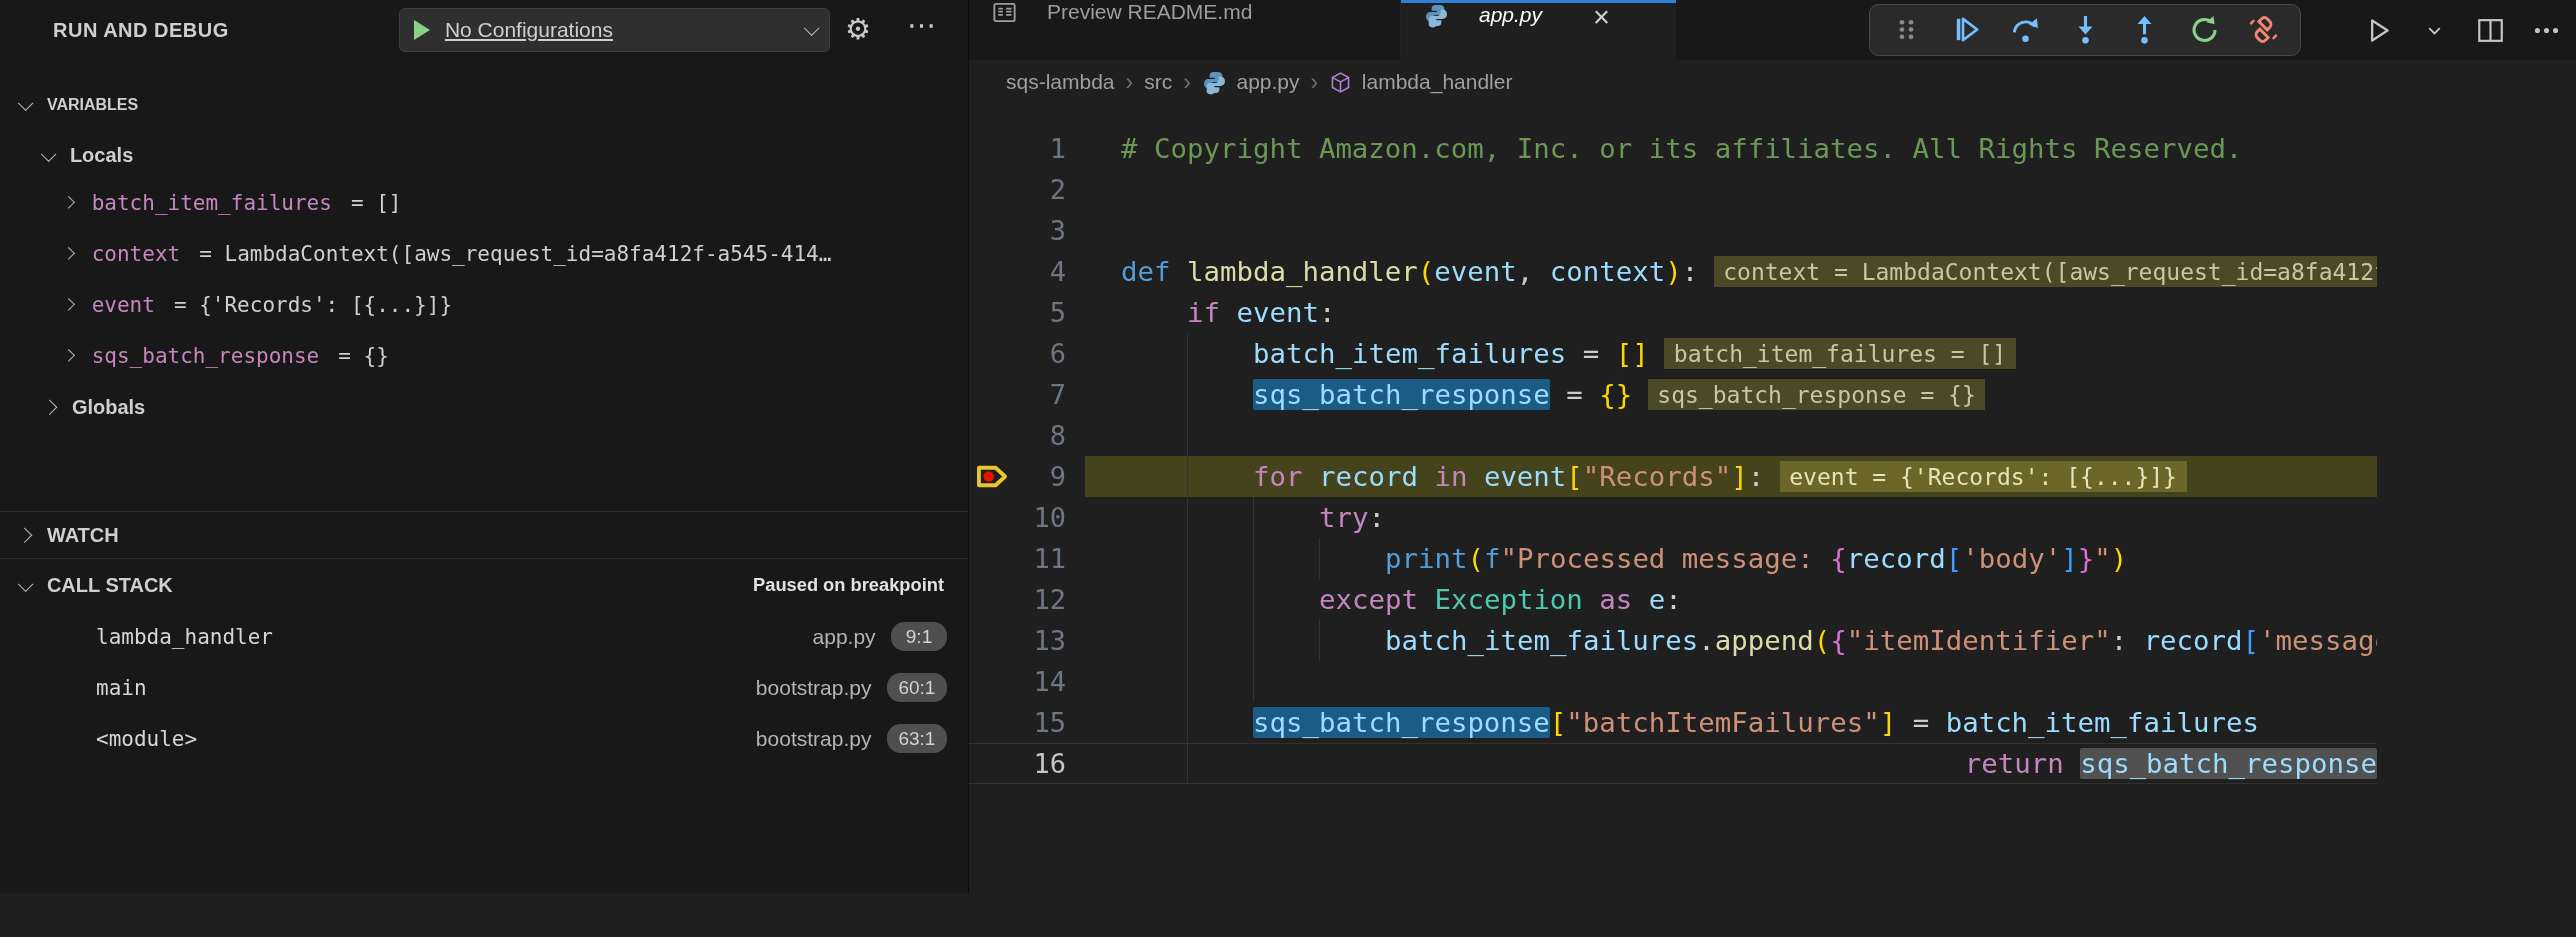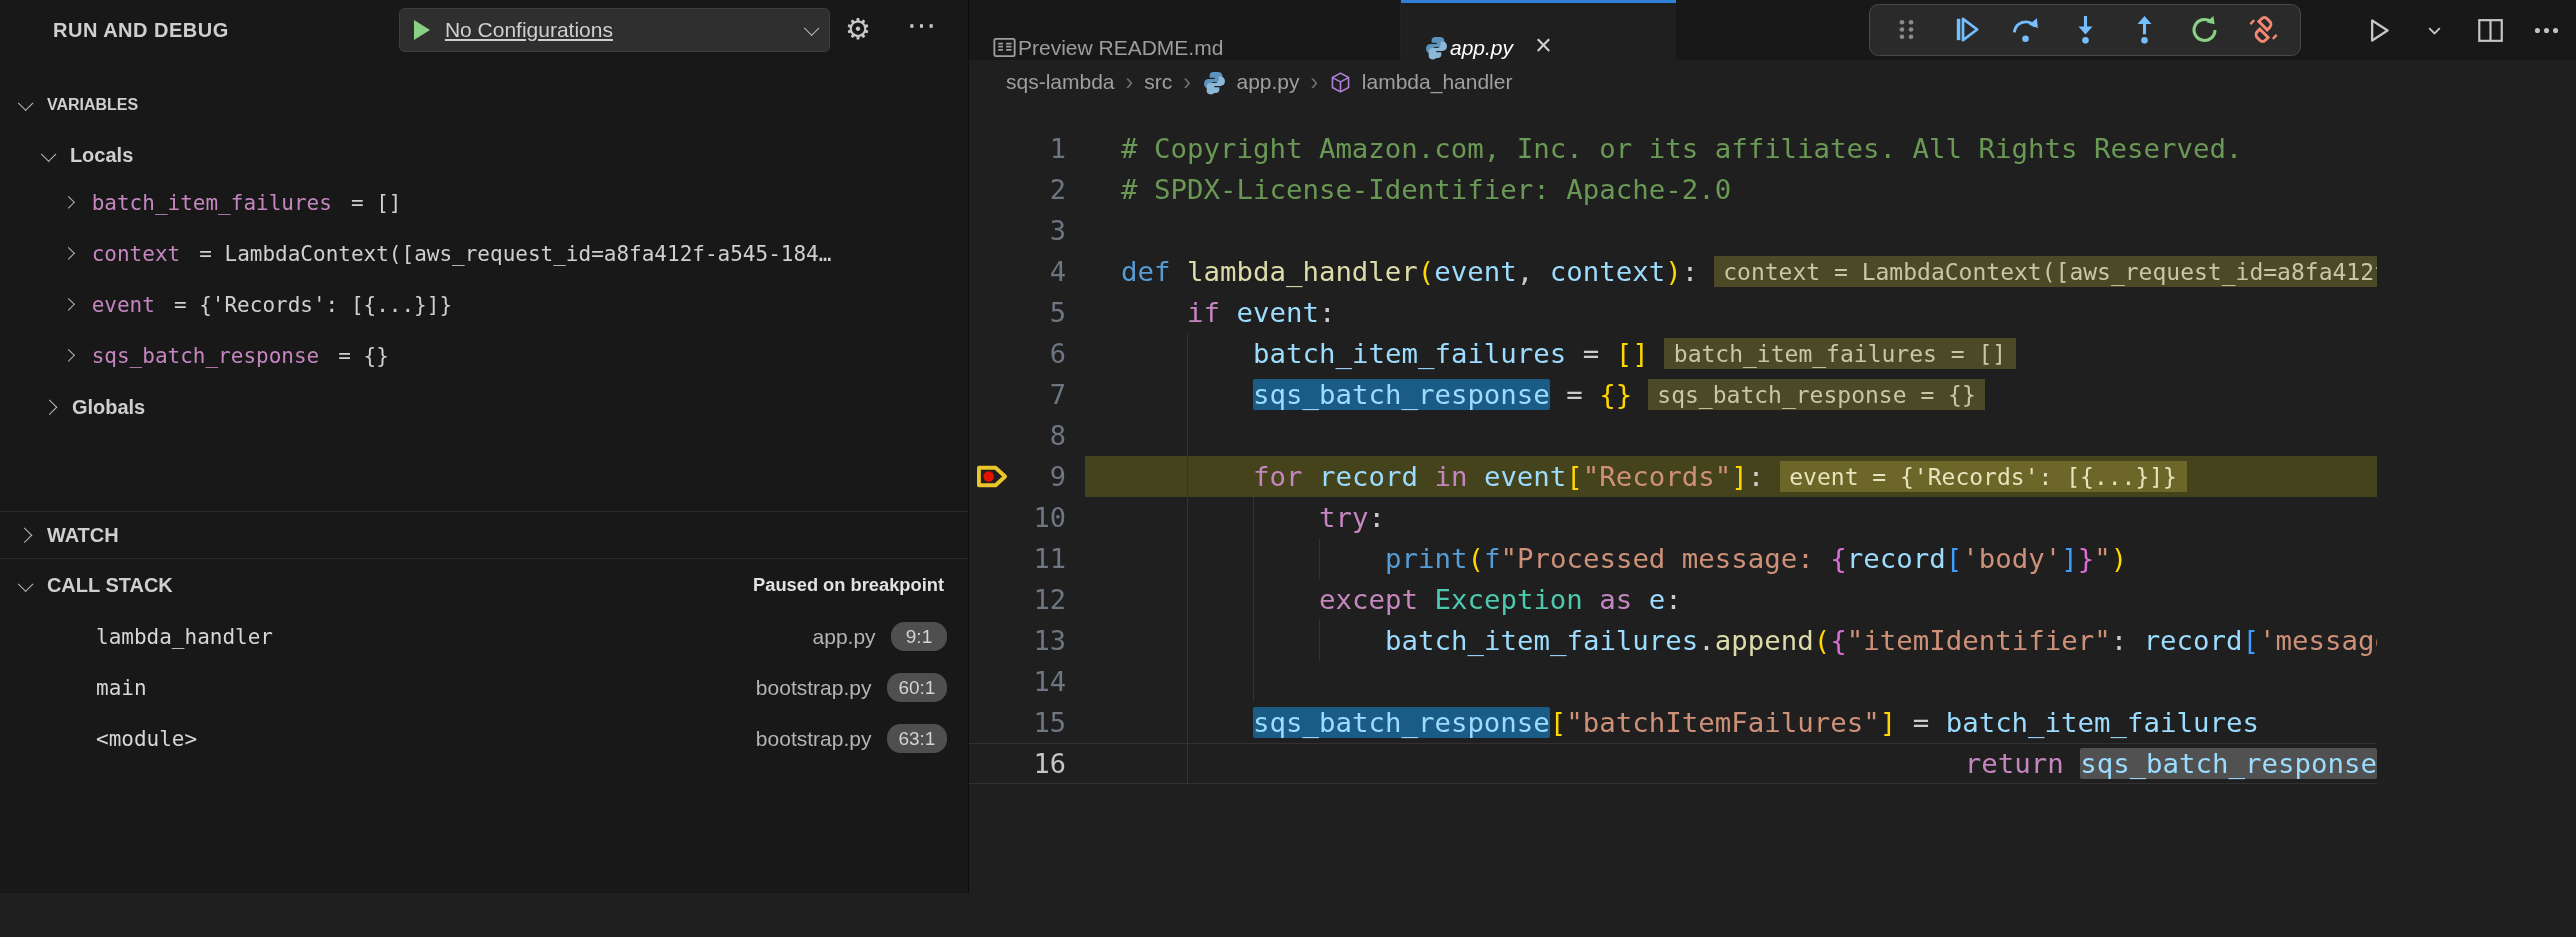--- a/index.html
+++ b/index.html
@@ -35,21 +35,21 @@
   .cs-status { position:absolute; right:24px; font-size:18.3px; font-weight:bold; color:#e2e2e2; }
   .frames { position:absolute; left:0; top:611px; width:100%; }
   .frame { height:51px; display:flex; align-items:center; padding:0 21px 0 96px; }
   .frame .fname { font-family:"DejaVu Sans Mono", monospace; font-size:21px; color:#d6d6d6; }
   .frame .ffile { margin-left:auto; font-size:21px; color:#b4b4b4; }
   .frame .fbadge { margin-left:15.4px; background:var(--p-badge_bg,#4f4f4f); color:#d2d2d2; font-size:19px; border-radius:13.5px; padding:3.9px 11.6px; min-width:56px; text-align:center; }
 
   
   .editor { position:absolute; left:969px; top:0; width:1607px; height:938px; background:var(--p-bg_editor,#1f1f1f); }
   .tabbar { position:absolute; left:0; top:0; width:100%; height:60px; background:#181818; }
-  .tab { position:absolute; top:0; height:60px; display:flex; align-items:flex-end; gap:1px; padding:0 23px; font-size:21px; color:#9d9d9d; border-right:1px solid #222; }
+  .tab { position:absolute; top:0; height:60px; display:flex; align-items:flex-start; gap:30px; padding:0 23px; font-size:21px; color:#9d9d9d; border-right:1px solid #222; }
   .tab.active { background:#1f1f1f; color:#ffffff; border-top:3.9px solid var(--p-accent_tab,#2f81d7); border-right:none; }
   .tab.active .tab-label { font-style:italic; }
   .tab .close { margin-left:21px; font-size:29px; color:#d0d0d0; line-height:1; }
 
   .dbg-toolbar { position:absolute; left:900px; top:3.9px; height:52px; background:#2a2a2b; border:1px solid #4a4a4a; border-radius:9.6px; display:flex; align-items:center; gap:13.5px; padding:0 13.5px; }
   .dbg-btn { width:46px; height:42px; display:flex; align-items:center; justify-content:center; }
   .ed-actions { position:absolute; right:13.5px; top:0; height:60px; display:flex; align-items:center; gap:23px; }
   .ed-btn { display:flex; align-items:center; justify-content:center; min-width:33px; height:39px; color:#c5c5c5; }
 
   .breadcrumb { position:absolute; left:0; top:60px; width:100%; height:44px; display:flex; align-items:center; gap:11px; padding-left:37px; font-size:21px; color:#9f9f9f; background:#1f1f1f; }
@@ -104,21 +104,21 @@
     </div>
     <div class="vars-rows" id="vars-rows">
         <div class="tree-row">
           <span class="chev right small"></span>
           <span class="vname">batch_item_failures</span>
           <span class="vval">= []</span>
         </div>
         <div class="tree-row">
           <span class="chev right small"></span>
           <span class="vname">context</span>
-          <span class="vval">= LambdaContext([aws_request_id=a8fa412f-a545-184…</span>
+          <span class="vval">= LambdaContext([aws_request_id=a8fa412f-a545-414…</span>
         </div>
         <div class="tree-row">
           <span class="chev right small"></span>
           <span class="vname">event</span>
           <span class="vval">= {'Records': [{...}]}</span>
         </div>
         <div class="tree-row">
           <span class="chev right small"></span>
           <span class="vname">sqs_batch_response</span>
           <span class="vval">= {}</span>
@@ -284,21 +284,21 @@
                 <path d="M8 1.5l5.6 3v7L8 14.5l-5.6-3v-7z"></path>
                 <path d="M2.4 4.6L8 7.6l5.6-3M8 7.6v6.9"></path>
               </g>
             </svg>
           </span>
           <span>lambda_handler</span>
         </span>
       </div>
     <div class="codearea" id="codearea">
         <div class="cl"><span class="ln">1</span><span class="lcode"><span class="tk-cmt"># Copyright Amazon.com, Inc. or its affiliates. All Rights Reserved.</span></span></div>
-        <div class="cl"><span class="ln">2</span><span class="lcode"><span class="tk-cmt"># SPDX-License-Identifier: Apache-2.0</span></span></div>
+        <div class="cl"><span class="ln">2</span></div>
         <div class="cl"><span class="ln">3</span><span class="lcode"></span></div>
         <div class="cl"><span class="ln">4</span><span class="lcode"><span class="tk-kw">def </span><span class="tk-fn">lambda_handler</span><span class="tk-br1">(</span><span class="tk-var">event</span><span class="tk-pln">, </span><span class="tk-var">context</span><span class="tk-br1">)</span><span class="tk-pln">:</span><span class="hint">context = LambdaContext([aws_request_id=a8fa412f-a5</span></span></div>
         <div class="cl"><span class="ln">5</span><span class="lcode"><span style="width: 66px; display: inline-block;"></span><span class="tk-ctl">if </span><span class="tk-var">event</span><span class="tk-pln">:</span></span></div>
         <div class="cl"><div class="guide" style="left: 218px;"></div><span class="ln">6</span><span class="lcode"><span style="width: 132px; display: inline-block;"></span><span class="tk-var">batch_item_failures</span><span class="tk-pln"> = </span><span class="tk-br1">[]</span><span class="hint">batch_item_failures = []</span></span></div>
         <div class="cl"><div class="guide" style="left: 218px;"></div><span class="ln">7</span><span class="lcode"><span style="width: 132px; display: inline-block;"></span><span class="tk-var hl-b">sqs_batch_response</span><span class="tk-pln"> = </span><span class="tk-br1">{}</span><span class="hint">sqs_batch_response = {}</span></span></div>
         <div class="cl"><div class="guide" style="left: 218px;"></div><span class="ln">8</span><span class="lcode"></span></div>
         <div class="cl current"><div class="guide" style="left: 218px;"></div><div class="bp"><svg width="35" height="31" viewBox="0 0 18 16">
               <path d="M2 3.5h8.6L15.5 8l-4.9 4.5H2z" fill="none" stroke="#e9c62a" stroke-width="2" stroke-linejoin="round"></path>
               <circle cx="7" cy="8" r="2.7" fill="#e51400"></circle>
             </svg></div><span class="ln">9</span><span class="lcode"><span style="width: 132px; display: inline-block;"></span><span class="tk-ctl">for </span><span class="tk-var">record</span><span class="tk-ctl"> in </span><span class="tk-var">event</span><span class="tk-br1">[</span><span class="tk-str">"Records"</span><span class="tk-br1">]</span><span class="tk-pln">:</span><span class="hint">event = {'Records': [{...}]}</span></span></div>

